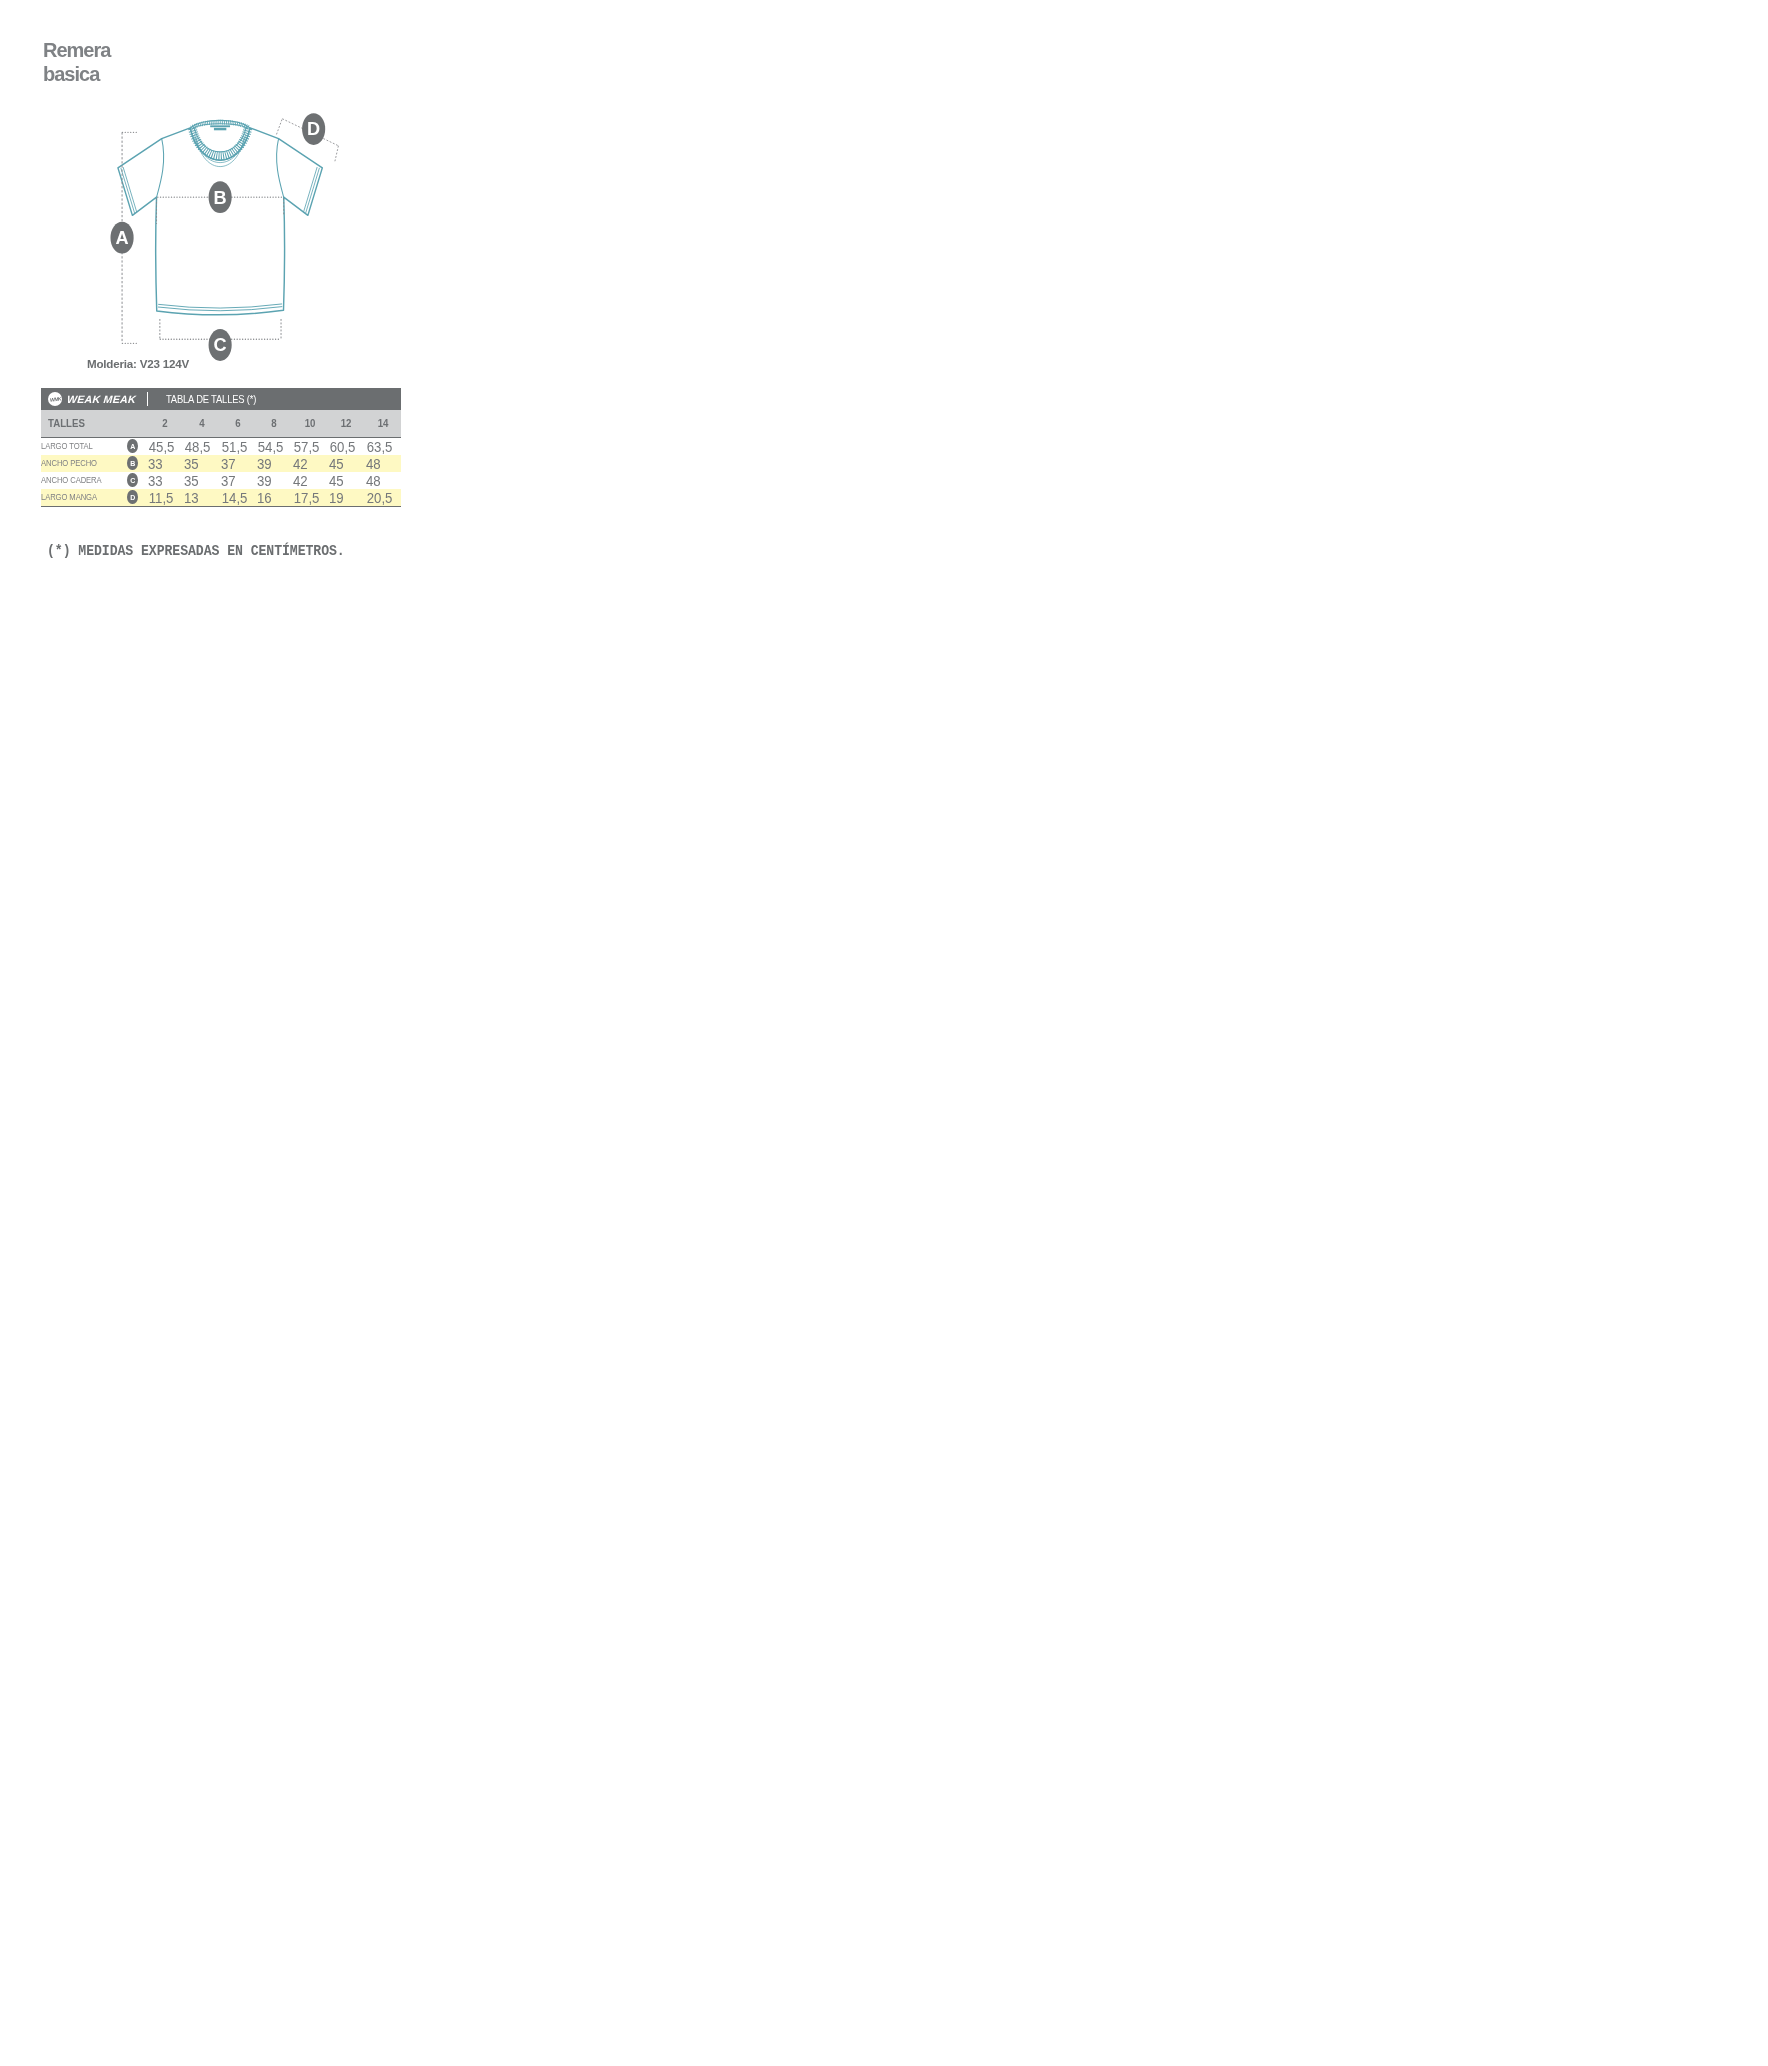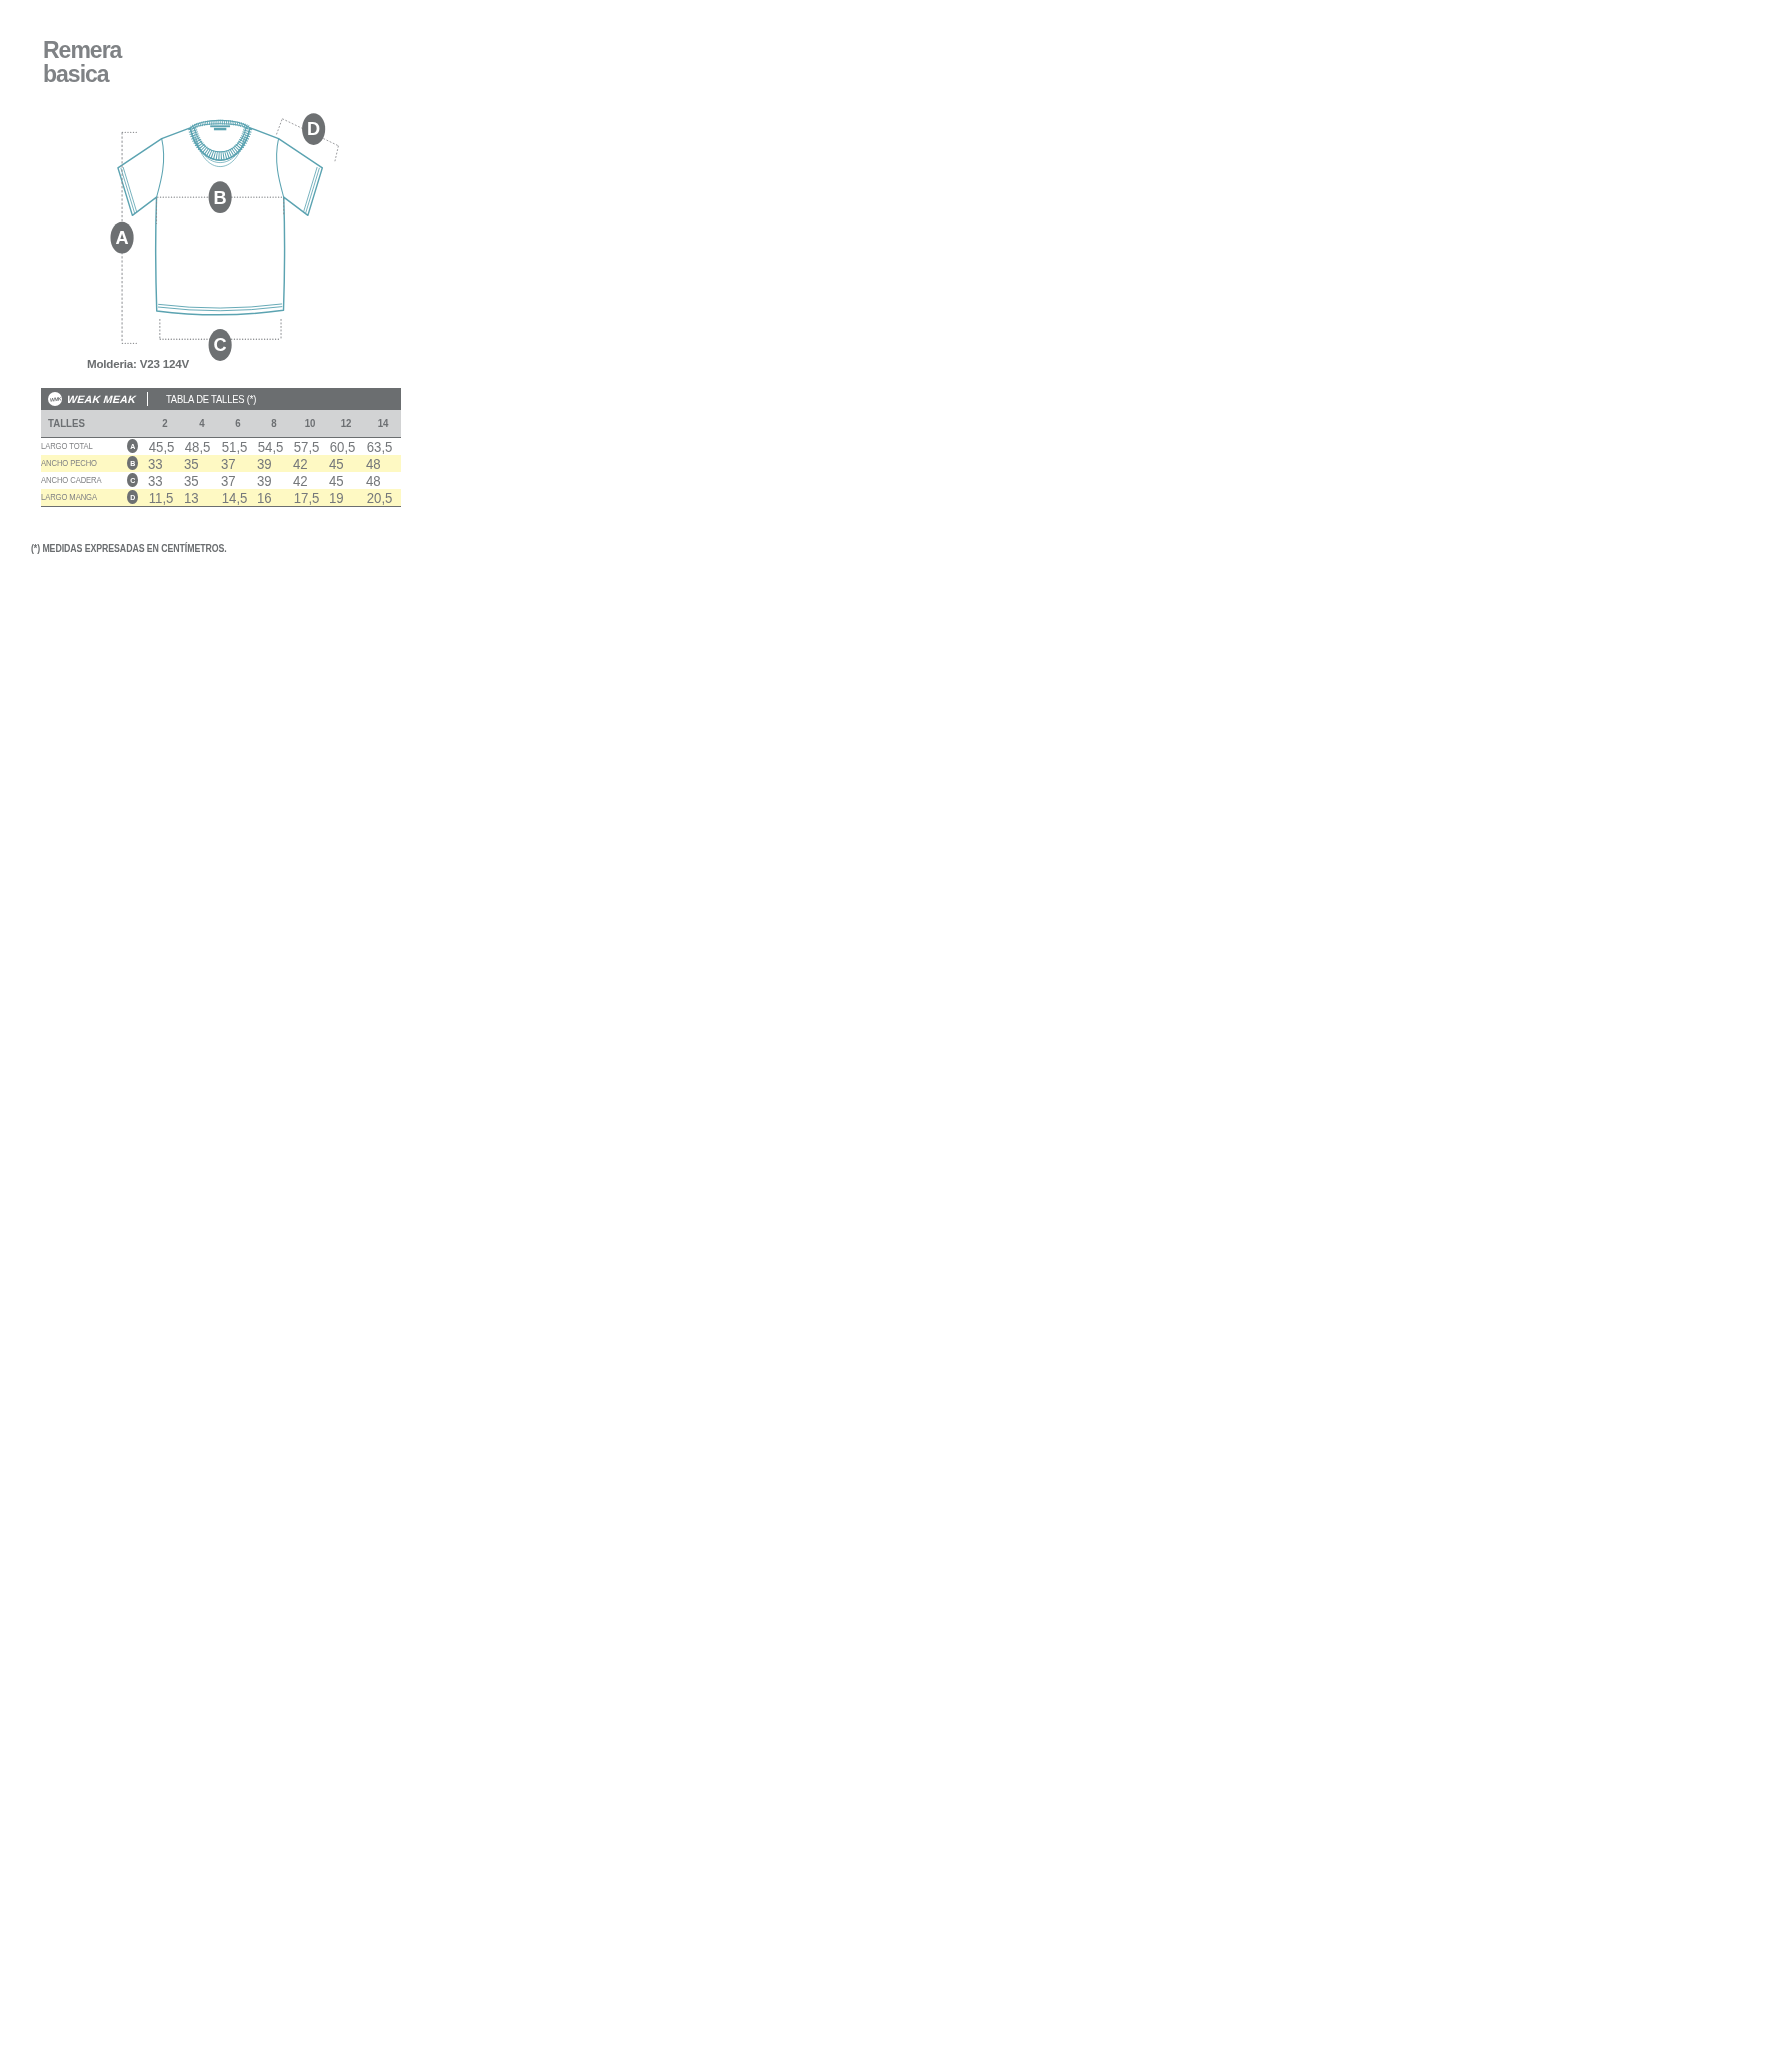--- a/index.html
+++ b/index.html
@@ -1,19 +1,19 @@
 <!DOCTYPE html>
 <html style="font-size:6.6px"><head>
 <meta charset="utf-8">
 <style>
   html,body{margin:0;padding:0;background:#fff;}
   body{font-family:"Liberation Sans",sans-serif;}
   .page{position:relative;width:442px;height:603px;background:#fff;overflow:hidden;}
 
-  .title{position:absolute;left:43px;top:39px;font-size:23px;line-height:23.6px;
+  .title{position:absolute;left:43px;top:39px;font-size:20px;line-height:23.6px;
          font-weight:bold;letter-spacing:-1px;color:#7f8285;}
 
   .diagram{position:absolute;left:88px;top:108px;width:256px;height:256px;}
 
   .molderia{position:absolute;left:43px;top:357px;font-size:11.6px;font-weight:bold;
             letter-spacing:-0.2px;color:#6b6e70;padding-left:44px;}
 
   .size-table-wrap{position:absolute;left:41px;top:388px;width:360px;}
   .tbl-header{height:22px;background:#6b6e70;display:flex;align-items:center;padding-left:7px;box-sizing:border-box;}
   .logo-circle{width:14px;height:14px;border-radius:50%;background:#fff;display:flex;
@@ -33,22 +33,22 @@
   tr.data-row.alt{background:#fef9c3;}
   td.row-label{font-size:8.7px;color:#808285;letter-spacing:-0.1px;padding-left:6.6px;}
   td.badge-cell{text-align:center;}
   .badge{display:inline-flex;width:10.7px;height:14.5px;border-radius:50%;background:#6d7072;
          align-items:center;justify-content:center;color:#fff;font-size:7px;font-weight:bold;}
   td.val{font-size:15px;color:#75787b;text-align:left;}
 
   .cx{display:inline-block;transform:scaleX(0.88);transform-origin:center;}
   .cxl{display:inline-block;transform:scaleX(0.88);transform-origin:left center;}
 
-  .footnote{position:absolute;left:31px;top:543px;font-size:10px;font-weight:bold;
-            letter-spacing:-0.1px;color:#6b6e70;}
+  .footnote{position:absolute;left:47px;top:543px;font-size:15px;font-weight:bold;
+            letter-spacing:-0.1px;color:#6b6e70;font-family:Liberation Mono, monospace;}
 
   .shirt-stroke{fill:none;stroke:#5ba3b1;}
   .meas{stroke:#85878a;fill:none;}
   .marker-text{font-family:"Liberation Sans",sans-serif;font-weight:bold;fill:#fff;
                font-size:88px;text-anchor:middle;}
 </style>
 </head>
 <body>
 
 <div class="page">

